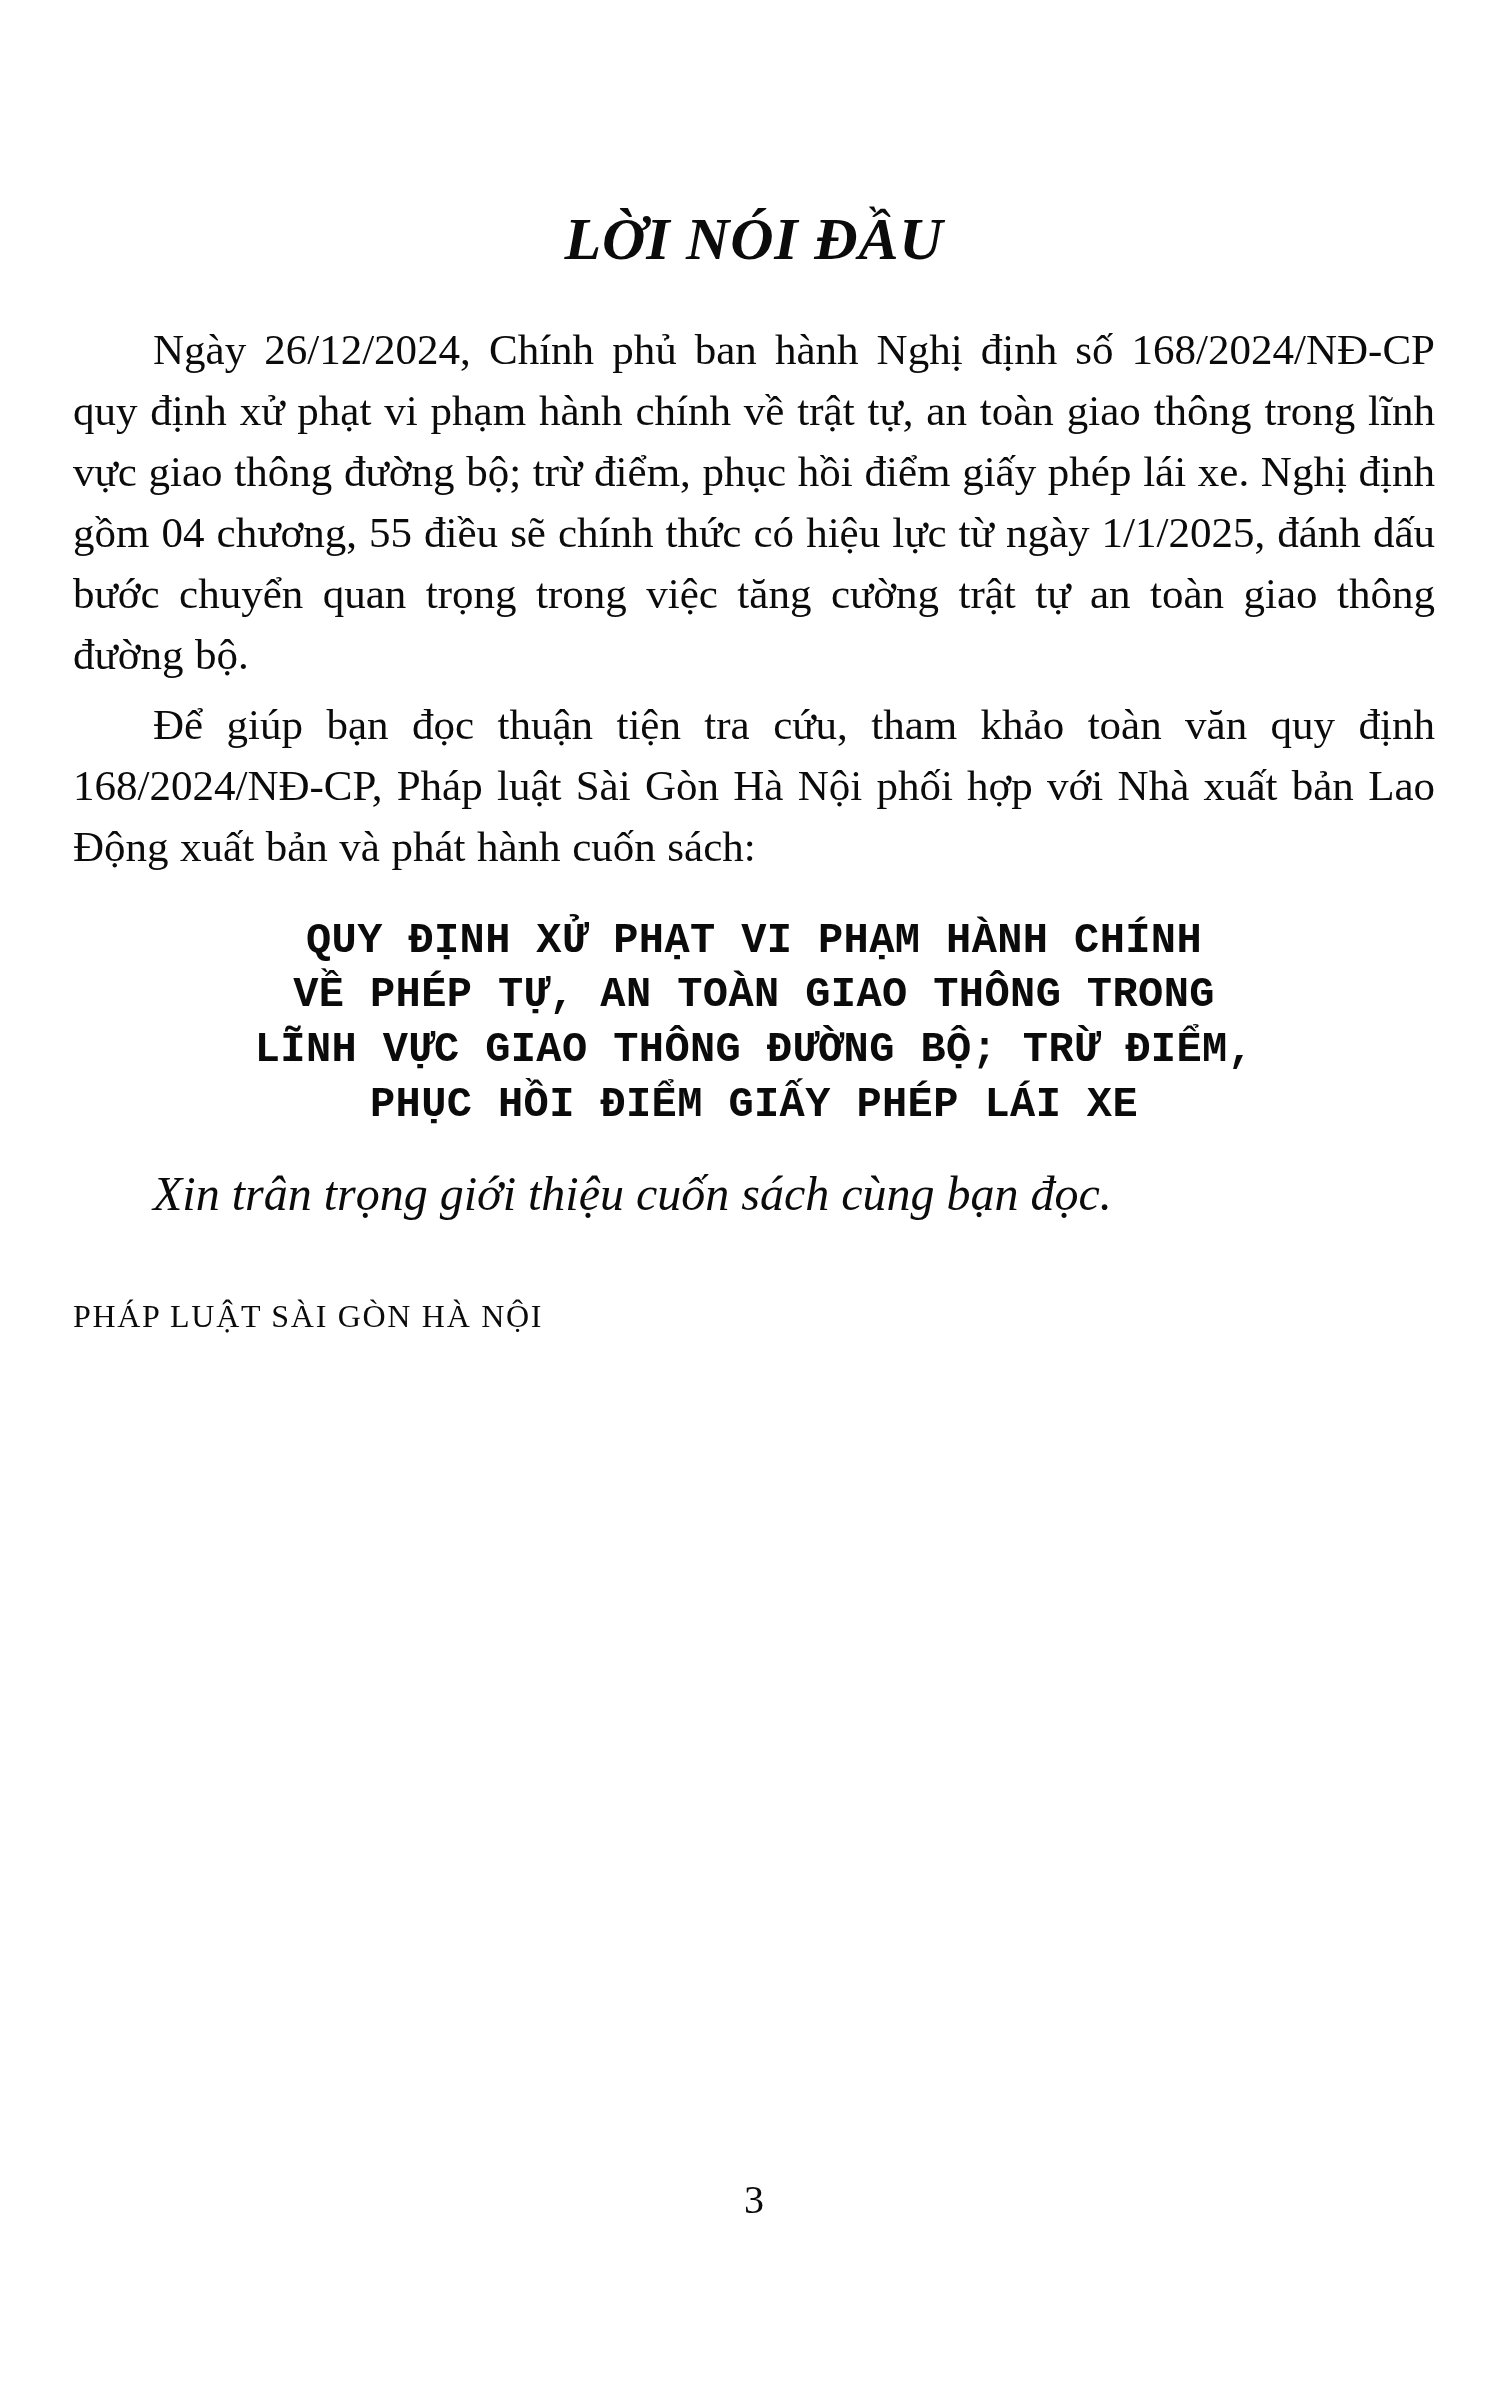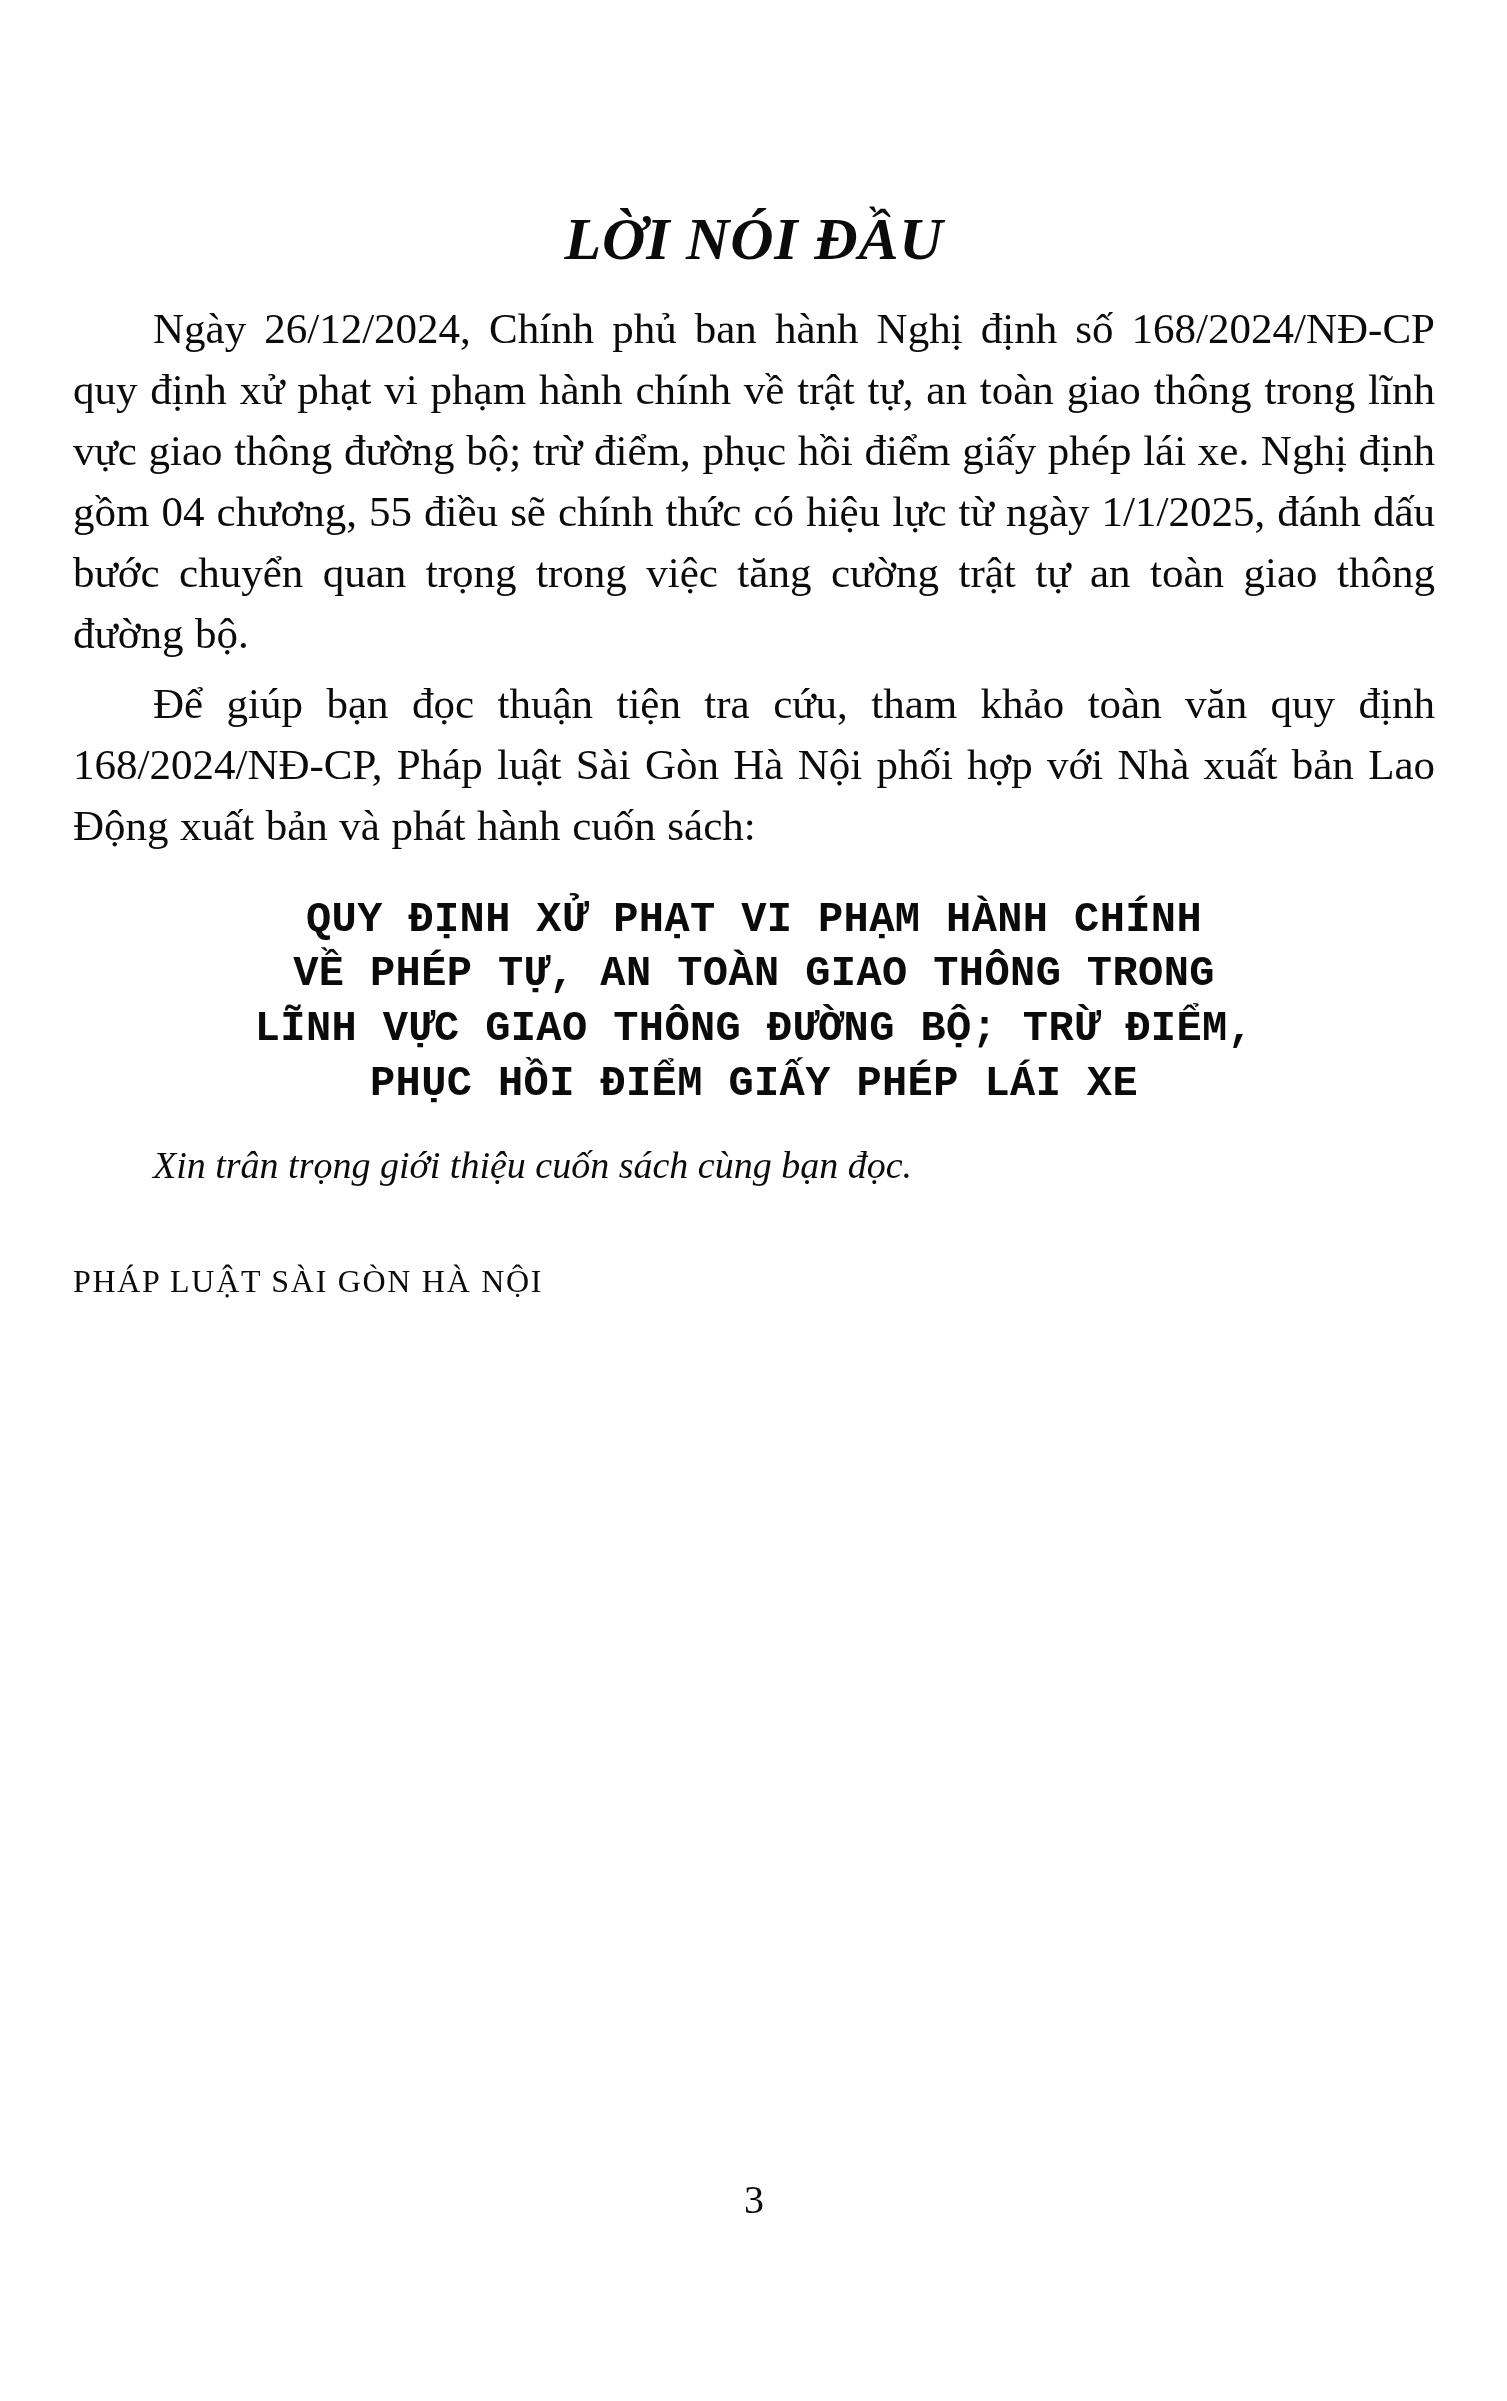--- a/index.html
+++ b/index.html
@@ -25,21 +25,21 @@
     left: 73px;
     top: 206px;
     width: 1362px;
   }
   .doc-title {
     text-align: center;
     font-style: italic;
     font-weight: bold;
     font-size: 60px;
     letter-spacing: 0.8px;
-    margin: 0 0 26px 0;
+    margin: 0 0 47px 0;
     line-height: 1.1;
   }
   .para {
     font-size: 43px;
     line-height: 1.42;
     text-align: justify;
     text-justify: inter-word;
     margin: 0 0 8.3px 0;
     text-indent: 80px;
     word-spacing: 0.8px;
@@ -56,21 +56,21 @@
     margin: 37px 0 28px 0;
     letter-spacing: 0.4px;
     font-family: Liberation Mono, monospace;
   }
   .book-title .line {
     display: block;
     white-space: nowrap;
   }
   .closing {
     font-style: italic;
-    font-size: 38px;
+    font-size: 48px;
     margin: 0 0 71px 0;
     text-indent: 80px;
     line-height: 1.4;
   }
   .signature {
     font-size: 32px;
     letter-spacing: 1.7px;
     padding-right: 93px;
     font-style: normal;
   }

